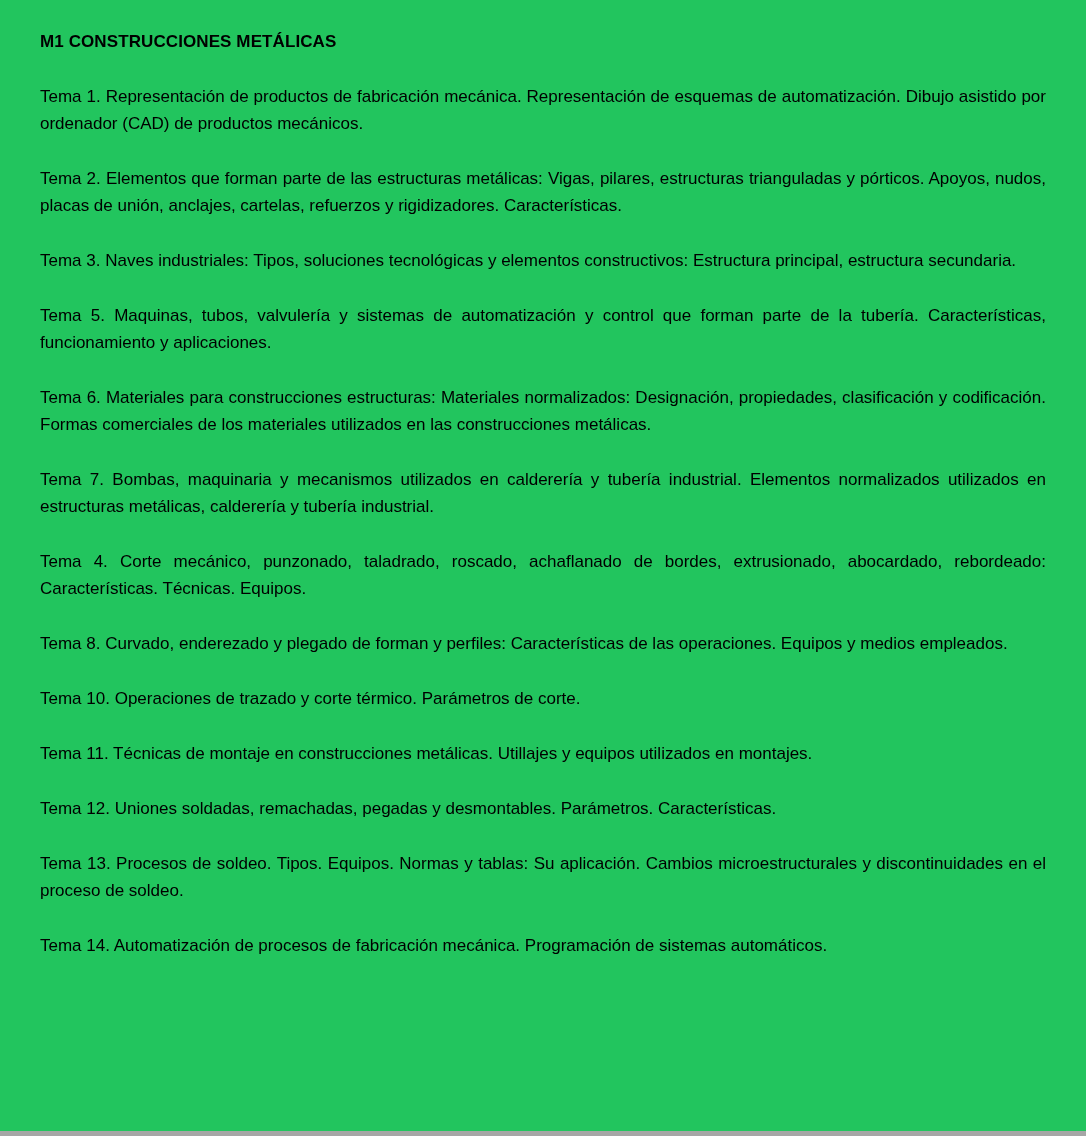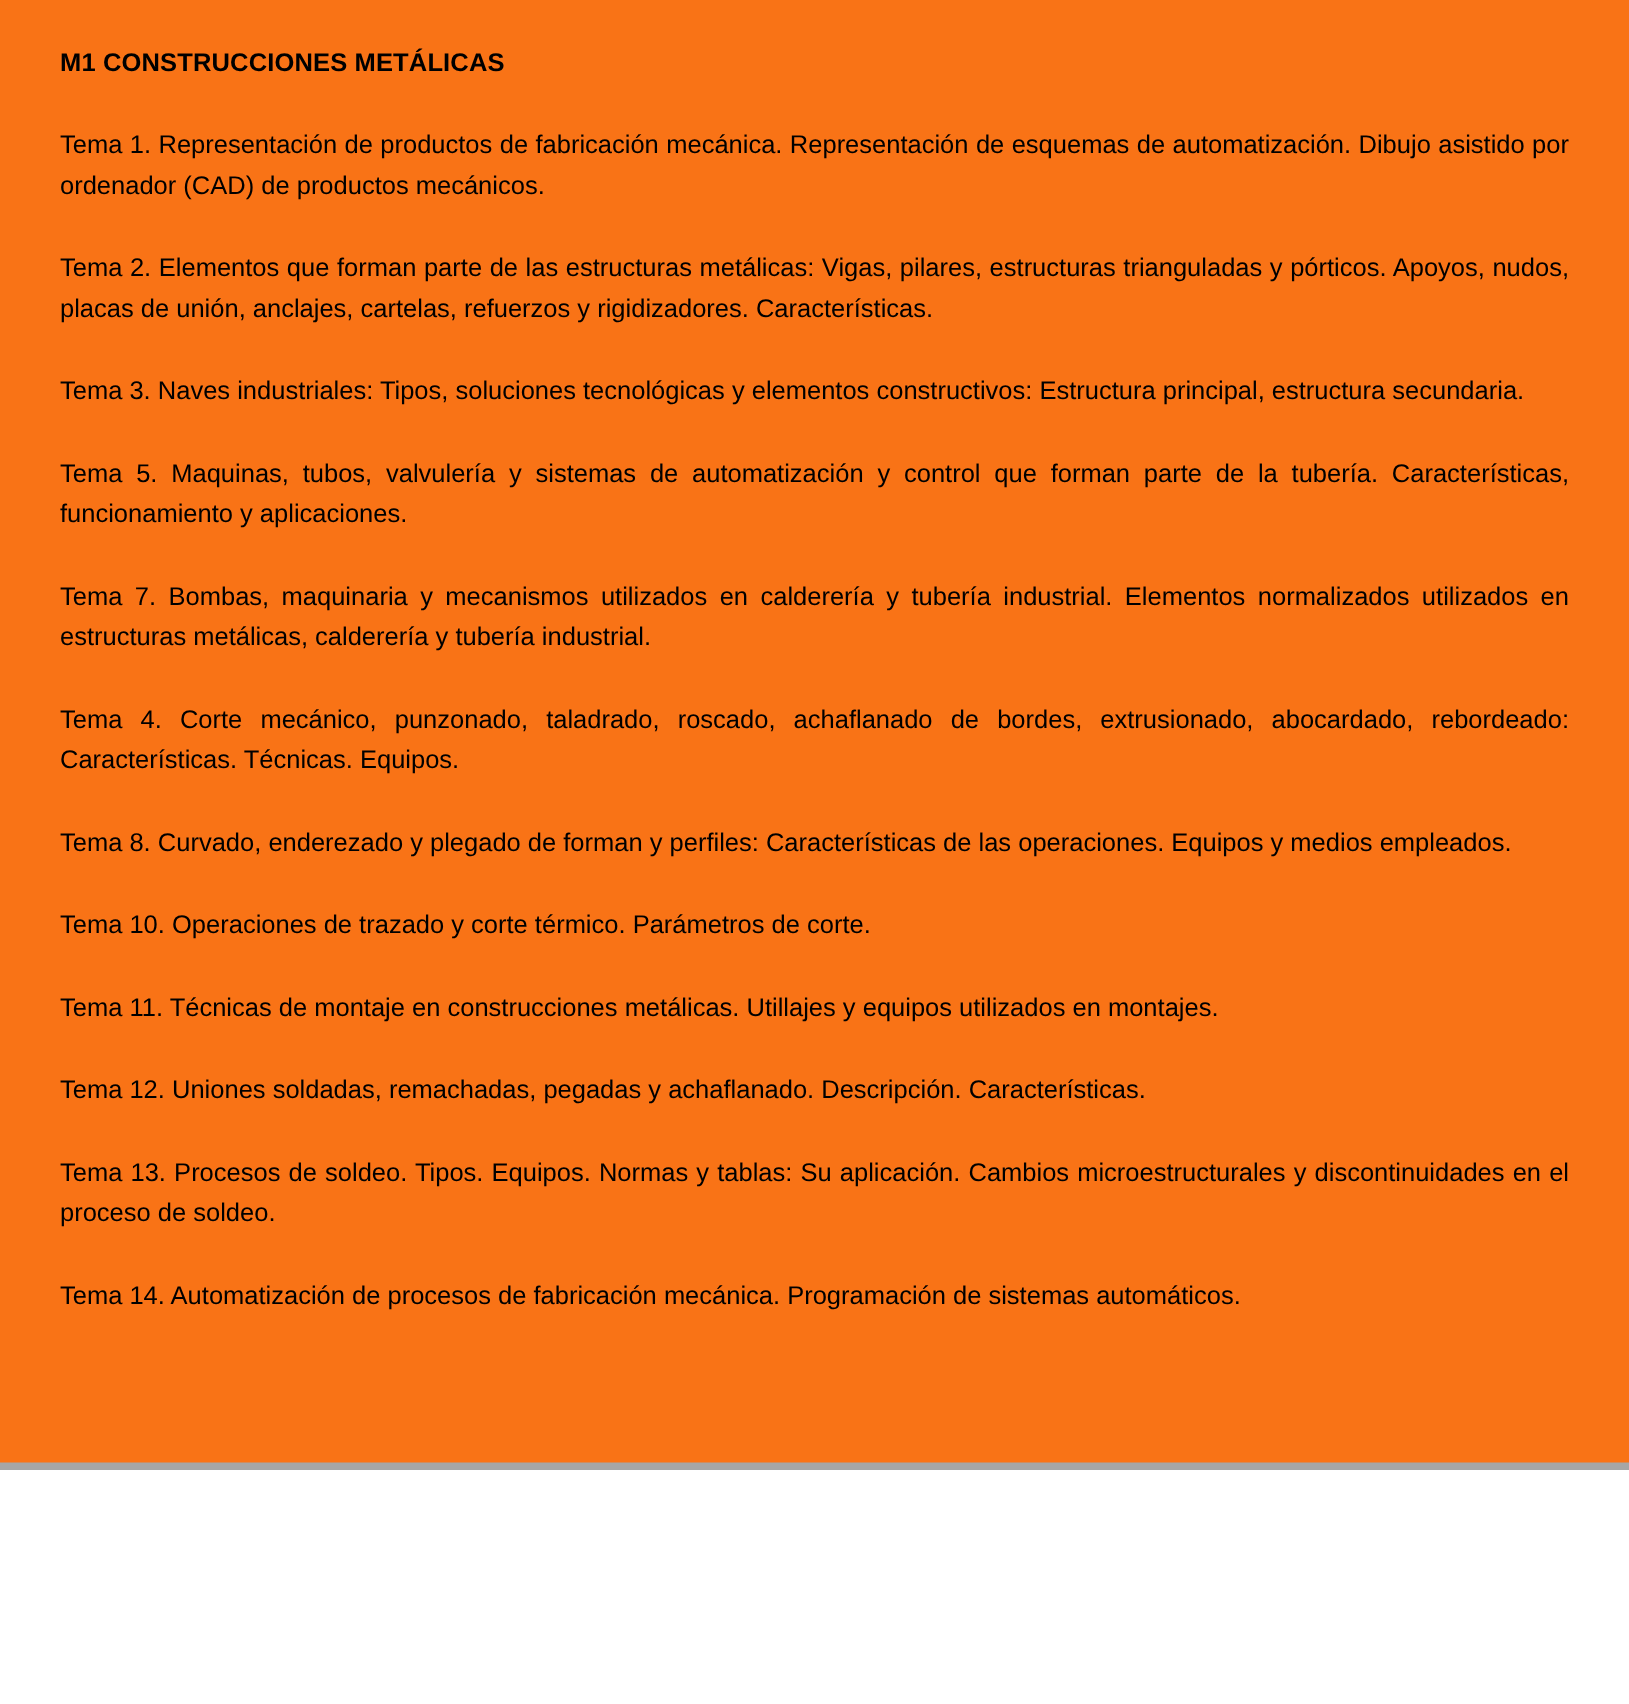--- a/index.html
+++ b/index.html
@@ -7,22 +7,22 @@
     margin: 0;
     padding: 0;
     width: 1086px;
     height: 1136px;
     background: #ffffff;
     overflow: hidden;
   }
   .page {
     position: relative;
     width: 1086px;
-    height: 980px;
-    background: #f97316;
+    height: 1136px;
+    background: #22c55e;
     font-family: "Liberation Sans", sans-serif;
     color: #000000;
     box-sizing: border-box;
   }
   .content {
     padding: 28px 40px 0 40px;
   }
   h1.doc-title {
     font-size: 17px;
     line-height: 27px;
@@ -60,32 +60,33 @@
 
     <p class="tema"><strong>Tema 1.</strong> <span>Representación de productos de fabricación mecánica. Representación de esquemas de automatización. Dibujo asistido por ordenador (CAD) de productos mecánicos.</span></p>
 
     <p class="tema"><strong>Tema 2.</strong> <span>Elementos que forman parte de las estructuras metálicas: Vigas, pilares, estructuras trianguladas y pórticos. Apoyos, nudos, placas de unión, anclajes, cartelas, refuerzos y rigidizadores. Características.</span></p>
 
     <p class="tema"><strong>Tema 3.</strong> <span>Naves industriales: Tipos, soluciones tecnológicas y elementos constructivos: Estructura principal, estructura secundaria.</span></p>
 
 
     <p class="tema"><strong>Tema 5.</strong> <span>Maquinas, tubos, valvulería y sistemas de automatización y control que forman parte de la tubería. Características, funcionamiento y aplicaciones.</span></p>
 
+    <p class="tema"><strong>Tema 6.</strong> <span>Materiales para construcciones estructuras: Materiales normalizados: Designación, propiedades, clasificación y codificación. Formas comerciales de los materiales utilizados en las construcciones metálicas.</span></p>
 
     <p class="tema"><strong>Tema 7.</strong> <span>Bombas, maquinaria y mecanismos utilizados en calderería y tubería industrial. Elementos normalizados utilizados en estructuras metálicas, calderería y tubería industrial.</span></p>
 
     <p class="tema"><strong>Tema 4.</strong> <span>Corte mecánico, punzonado, taladrado, roscado, achaflanado de bordes, extrusionado, abocardado, rebordeado: Características. Técnicas. Equipos.</span></p>
 
     <p class="tema"><strong>Tema 8.</strong> <span>Curvado, enderezado y plegado de forman y perfiles: Características de las operaciones. Equipos y medios empleados.</span></p>
 
     <p class="tema"><strong>Tema 10.</strong> <span>Operaciones de trazado y corte térmico. Parámetros de corte.</span></p>
 
     <p class="tema"><strong>Tema 11.</strong> <span>Técnicas de montaje en construcciones metálicas. Utillajes y equipos utilizados en montajes.</span></p>
 
-    <p class="tema"><strong>Tema 12.</strong> <span>Uniones soldadas, remachadas, pegadas y achaflanado. Descripción. Características.</span></p>
+    <p class="tema"><strong>Tema 12.</strong> <span>Uniones soldadas, remachadas, pegadas y desmontables. Parámetros. Características.</span></p>
 
     <p class="tema"><strong>Tema 13.</strong> <span>Procesos de soldeo. Tipos. Equipos. Normas y tablas: Su aplicación. Cambios microestructurales y discontinuidades en el proceso de soldeo.</span></p>
 
     <p class="tema"><strong>Tema 14.</strong> <span>Automatización de procesos de fabricación mecánica. Programación de sistemas automáticos.</span></p>
 
   </div>
 
   <div class="bottom-border"></div>
 </div>
 

